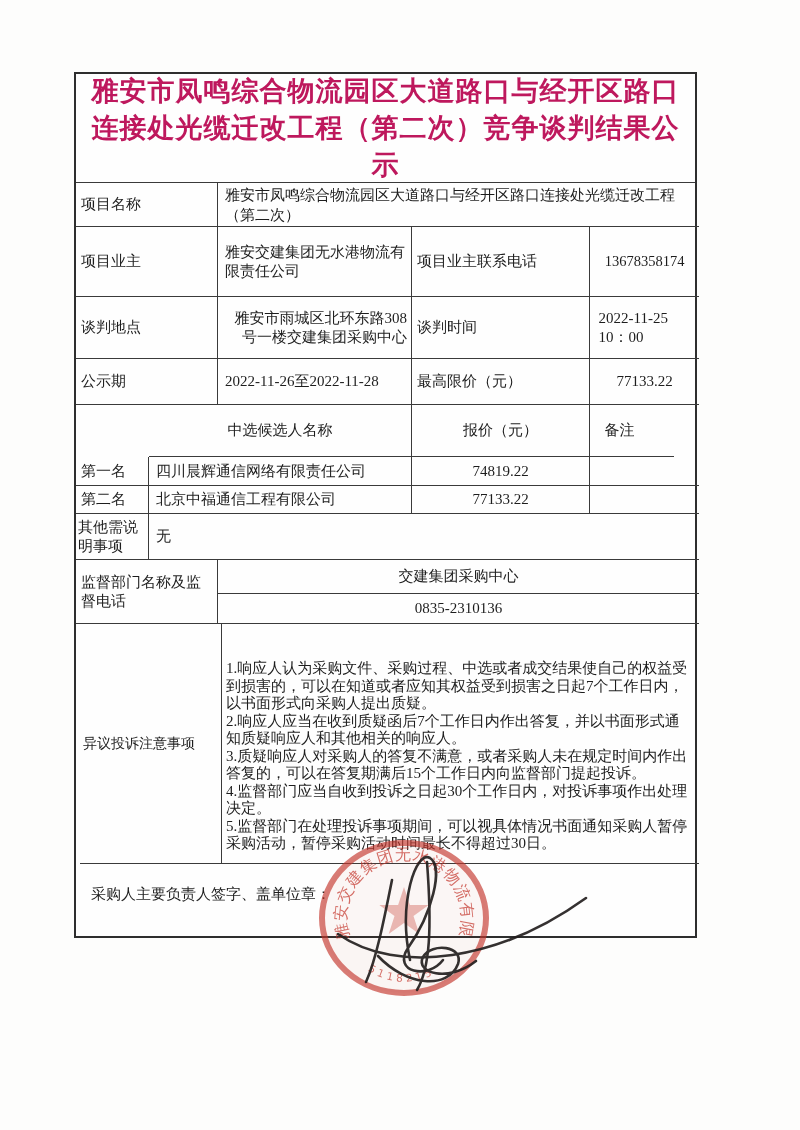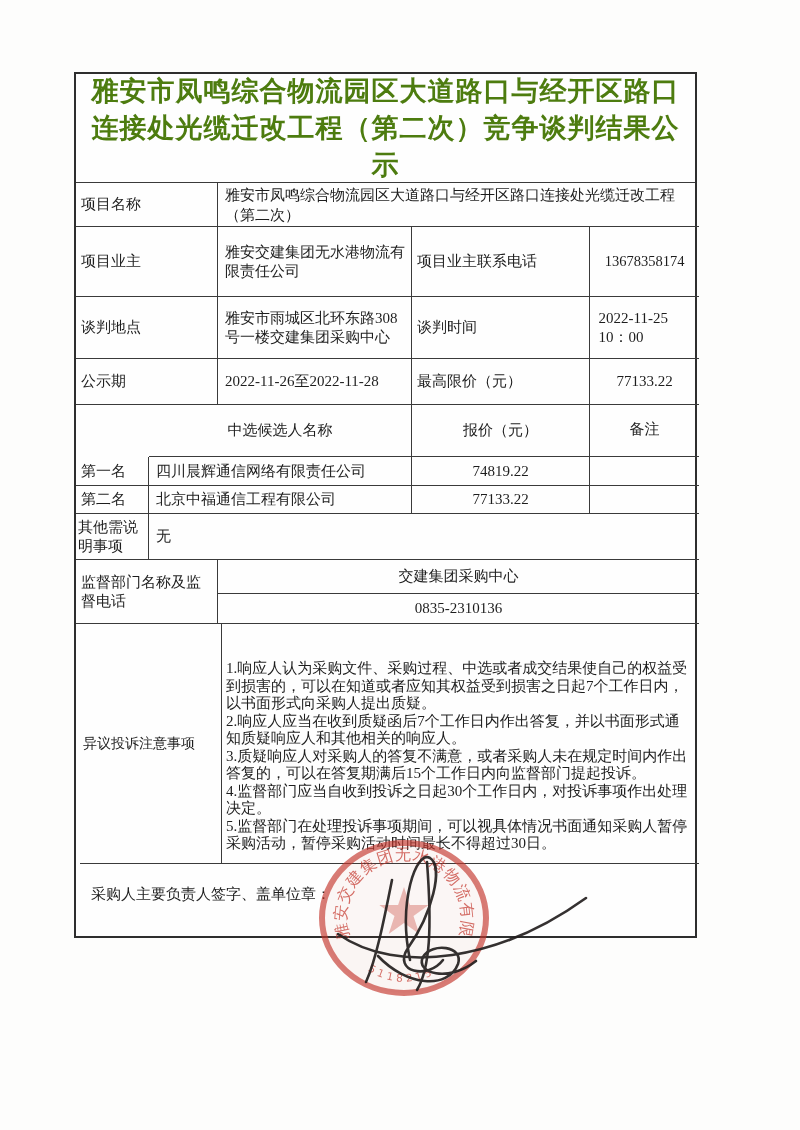--- a/index.html
+++ b/index.html
@@ -20,21 +20,21 @@
   .cell.no-r{border-right:none;}
   .cell.no-b{border-bottom:none;}
   .lbl{padding:2px 4px 2px 5px;}
   .val{padding:2px 4px 2px 7px;}
   .ctr{justify-content:center;text-align:left;padding:2px 2px;}
   .title-cell{
     position:absolute;left:0;top:0;width:100%;height:109px;box-sizing:border-box;
     border-bottom:1.6px solid #3a3a3a;
     display:flex;align-items:center;justify-content:center;text-align:center;
     font-family:"Liberation Sans","DejaVu Sans",sans-serif;
-    font-weight:bold;font-size:27px;line-height:37px;letter-spacing:1px;color:#4d7c0f;
+    font-weight:bold;font-size:27px;line-height:37px;letter-spacing:1px;color:#be185d;
     padding:0 6px;
   }
   .notes{display:block;padding:36px 10px 8px 8px;font-size:15px;line-height:17.5px;}
   .notes p{margin:0;}
   .seal-wrap{position:absolute;left:280px;top:810px;width:340px;height:215px;pointer-events:none;}
 </style>
 </head>
 <body>
 
 <div class="page">
@@ -44,34 +44,34 @@
 
     <div class="cell lbl" style="left:0;top:109px;width:142px;height:44px;">项目名称</div>
     <div class="cell val no-r" style="left:142px;top:109px;width:481px;height:44px;line-height:20px;">雅安市凤鸣综合物流园区大道路口与经开区路口连接处光缆迁改工程（第二次）</div>
 
     <div class="cell lbl" style="left:0;top:153px;width:142px;height:70px;">项目业主</div>
     <div class="cell val" style="left:142px;top:153px;width:194px;height:70px;">雅安交建集团无水港物流有限责任公司</div>
     <div class="cell lbl" style="left:336px;top:153px;width:178px;height:70px;">项目业主联系电话</div>
     <div class="cell ctr no-r" style="left:514px;top:153px;width:109px;height:70px;font-size:14.5px;">13678358174</div>
 
     <div class="cell lbl" style="left:0;top:223px;width:142px;height:62px;">谈判地点</div>
-    <div class="cell val" style="left:142px;top:223px;width:194px;height:62px;">雅安市雨城区北环东路308号一楼交建集团采购中心</div>
+    <div class="cell val" style="left:142px;top:223px;width:194px;height:62px;text-align:right;">雅安市雨城区北环东路308号一楼交建集团采购中心</div>
     <div class="cell lbl" style="left:336px;top:223px;width:178px;height:62px;">谈判时间</div>
     <div class="cell ctr no-r" style="left:514px;top:223px;width:109px;height:62px;">
       <div style="width:92px;">2022-11-25 10：00</div>
     </div>
 
     <div class="cell lbl" style="left:0;top:285px;width:142px;height:46px;">公示期</div>
     <div class="cell val" style="left:142px;top:285px;width:194px;height:46px;">2022-11-26至2022-11-28</div>
     <div class="cell lbl" style="left:336px;top:285px;width:178px;height:46px;">最高限价（元）</div>
     <div class="cell ctr no-r" style="left:514px;top:285px;width:109px;height:46px;">77133.22</div>
 
     <div class="cell ctr" style="left:73px;top:331px;width:263px;height:52px;">中选候选人名称</div>
     <div class="cell ctr" style="left:336px;top:331px;width:178px;height:52px;">报价（元）</div>
-    <div class="cell ctr no-r" style="left:514px;top:331px;width:109px;height:52px;font-family:Liberation Mono, monospace;">备注</div>
+    <div class="cell ctr no-r" style="left:489px;top:331px;width:109px;height:52px;">备注</div>
 
     <div class="cell lbl" style="left:0;top:383px;width:73px;height:29px;">第一名</div>
     <div class="cell val" style="left:73px;top:383px;width:263px;height:29px;">四川晨辉通信网络有限责任公司</div>
     <div class="cell ctr" style="left:336px;top:383px;width:178px;height:29px;">74819.22</div>
     <div class="cell ctr no-r" style="left:514px;top:383px;width:109px;height:29px;"></div>
 
     <div class="cell lbl" style="left:0;top:412px;width:73px;height:28px;">第二名</div>
     <div class="cell val" style="left:73px;top:412px;width:263px;height:28px;">北京中福通信工程有限公司</div>
     <div class="cell ctr" style="left:336px;top:412px;width:178px;height:28px;">77133.22</div>
     <div class="cell ctr no-r" style="left:514px;top:412px;width:109px;height:28px;"></div>

